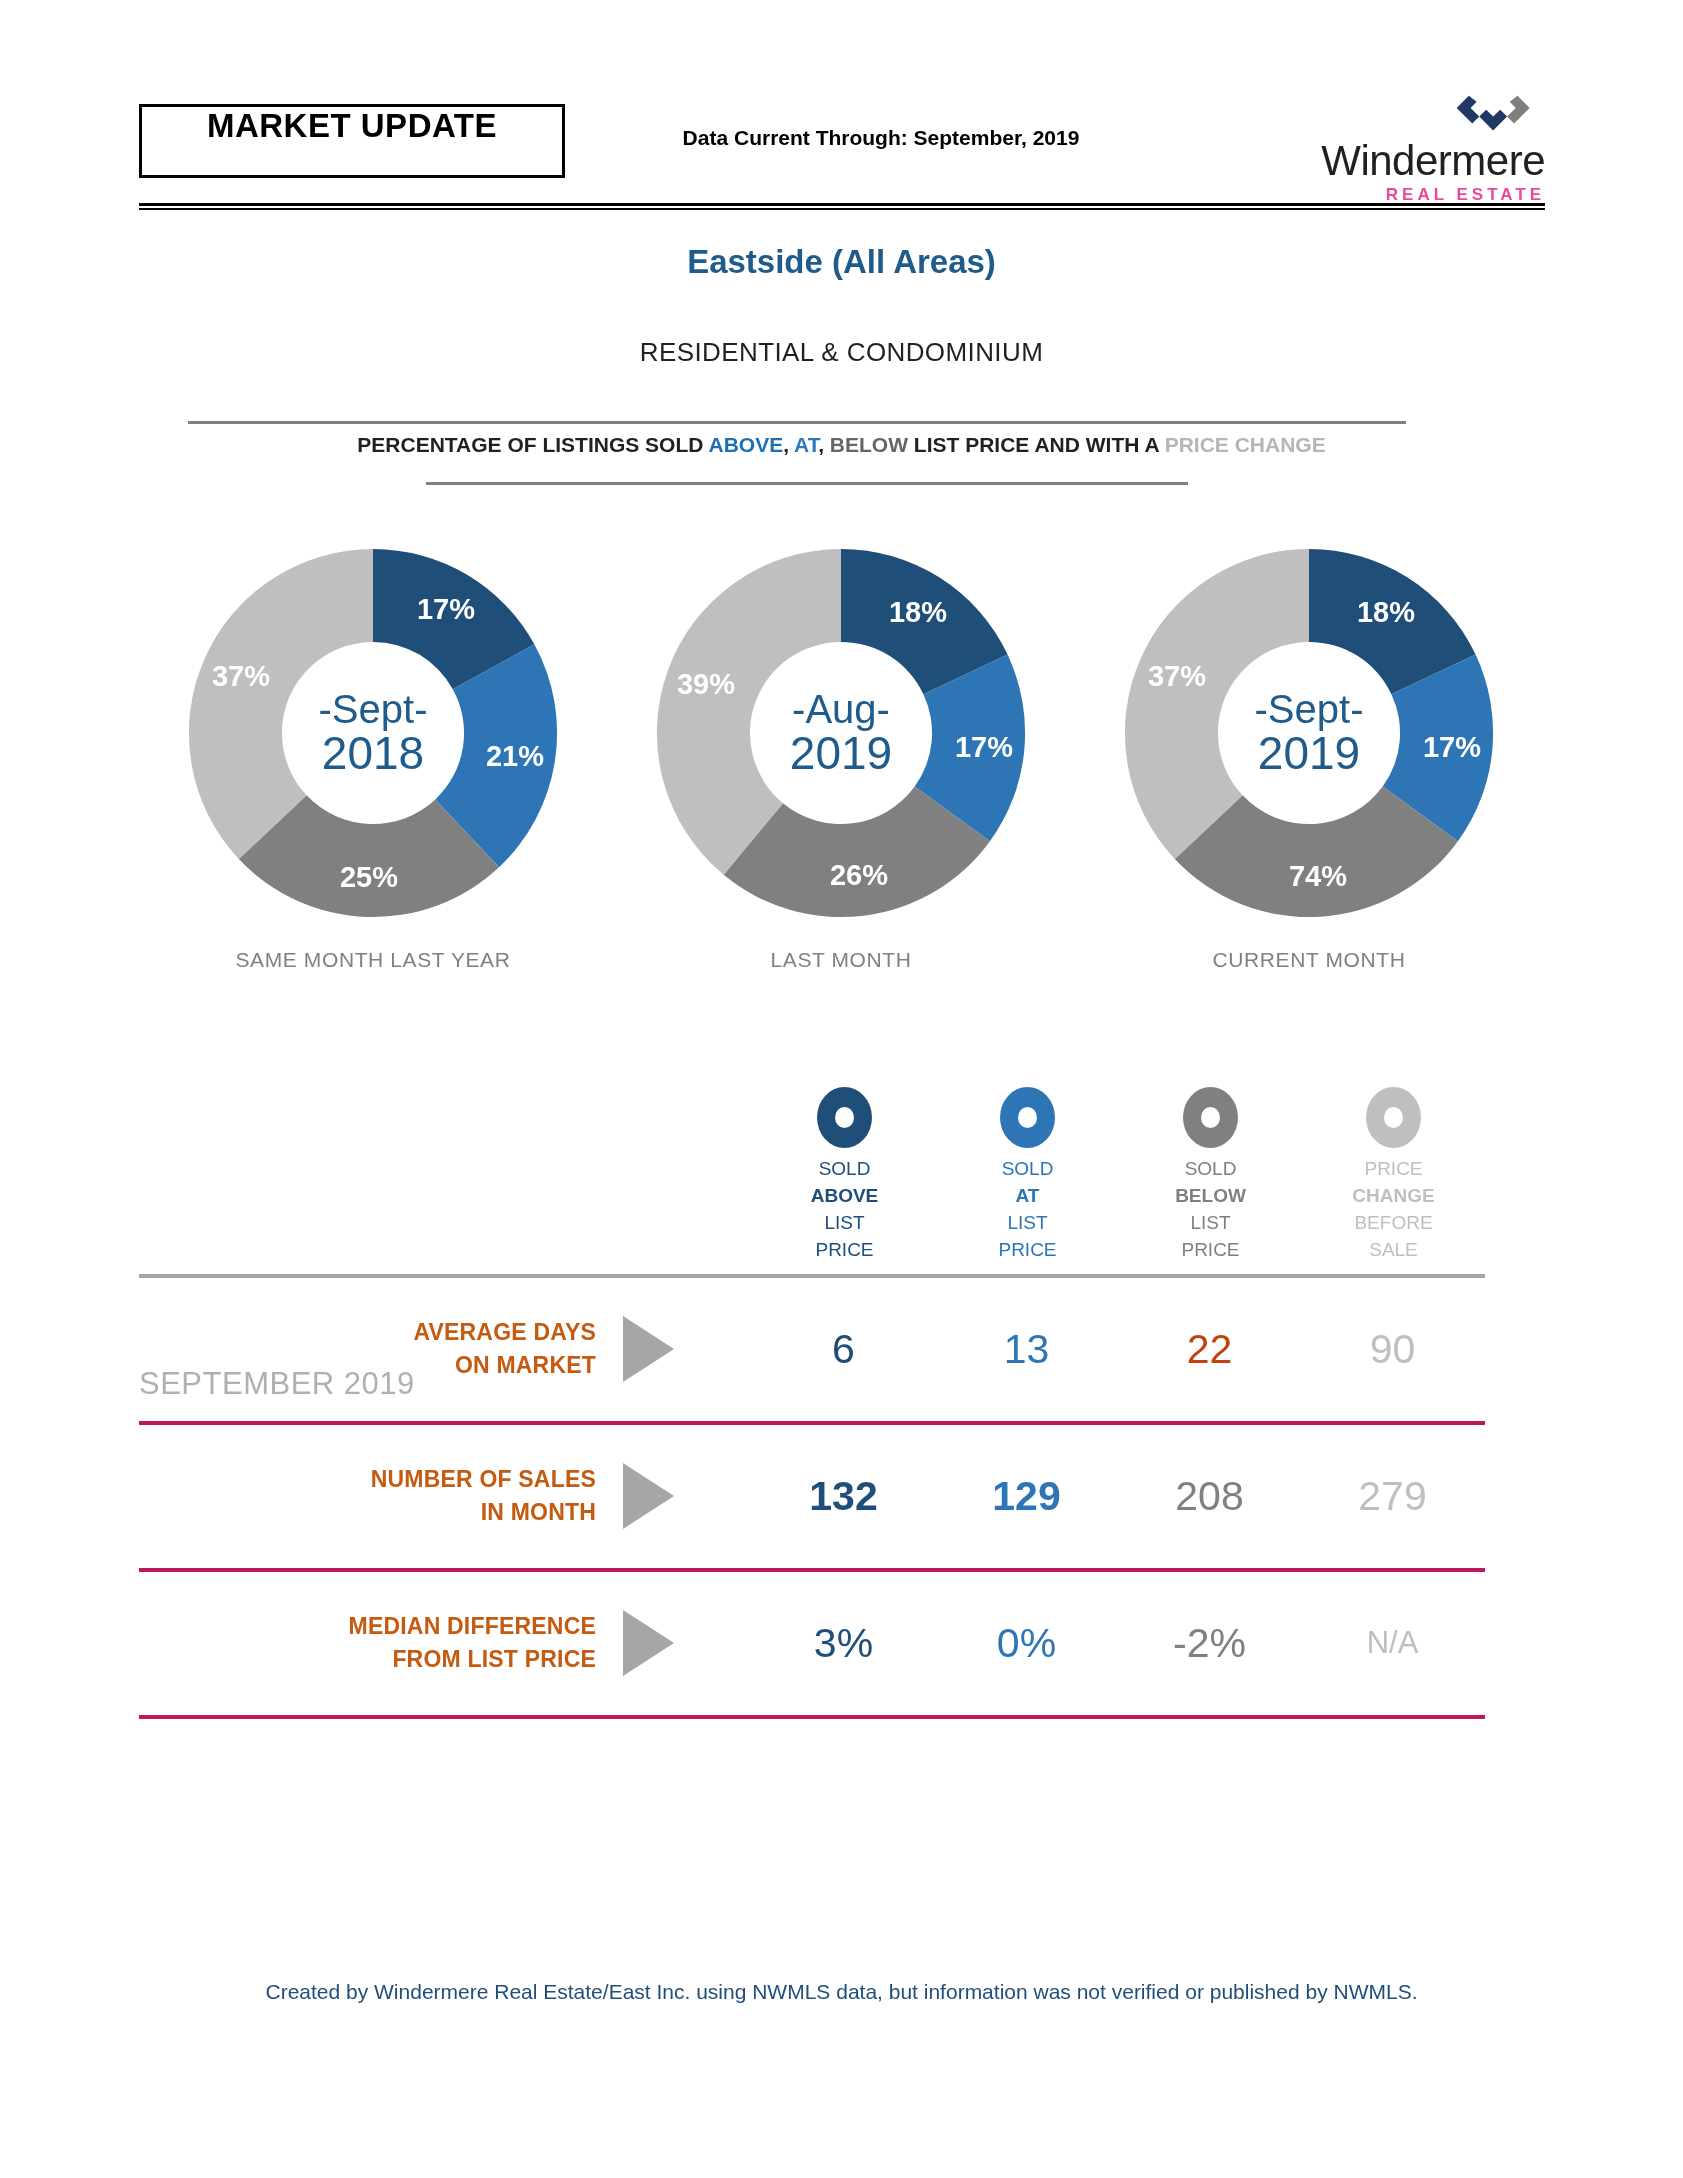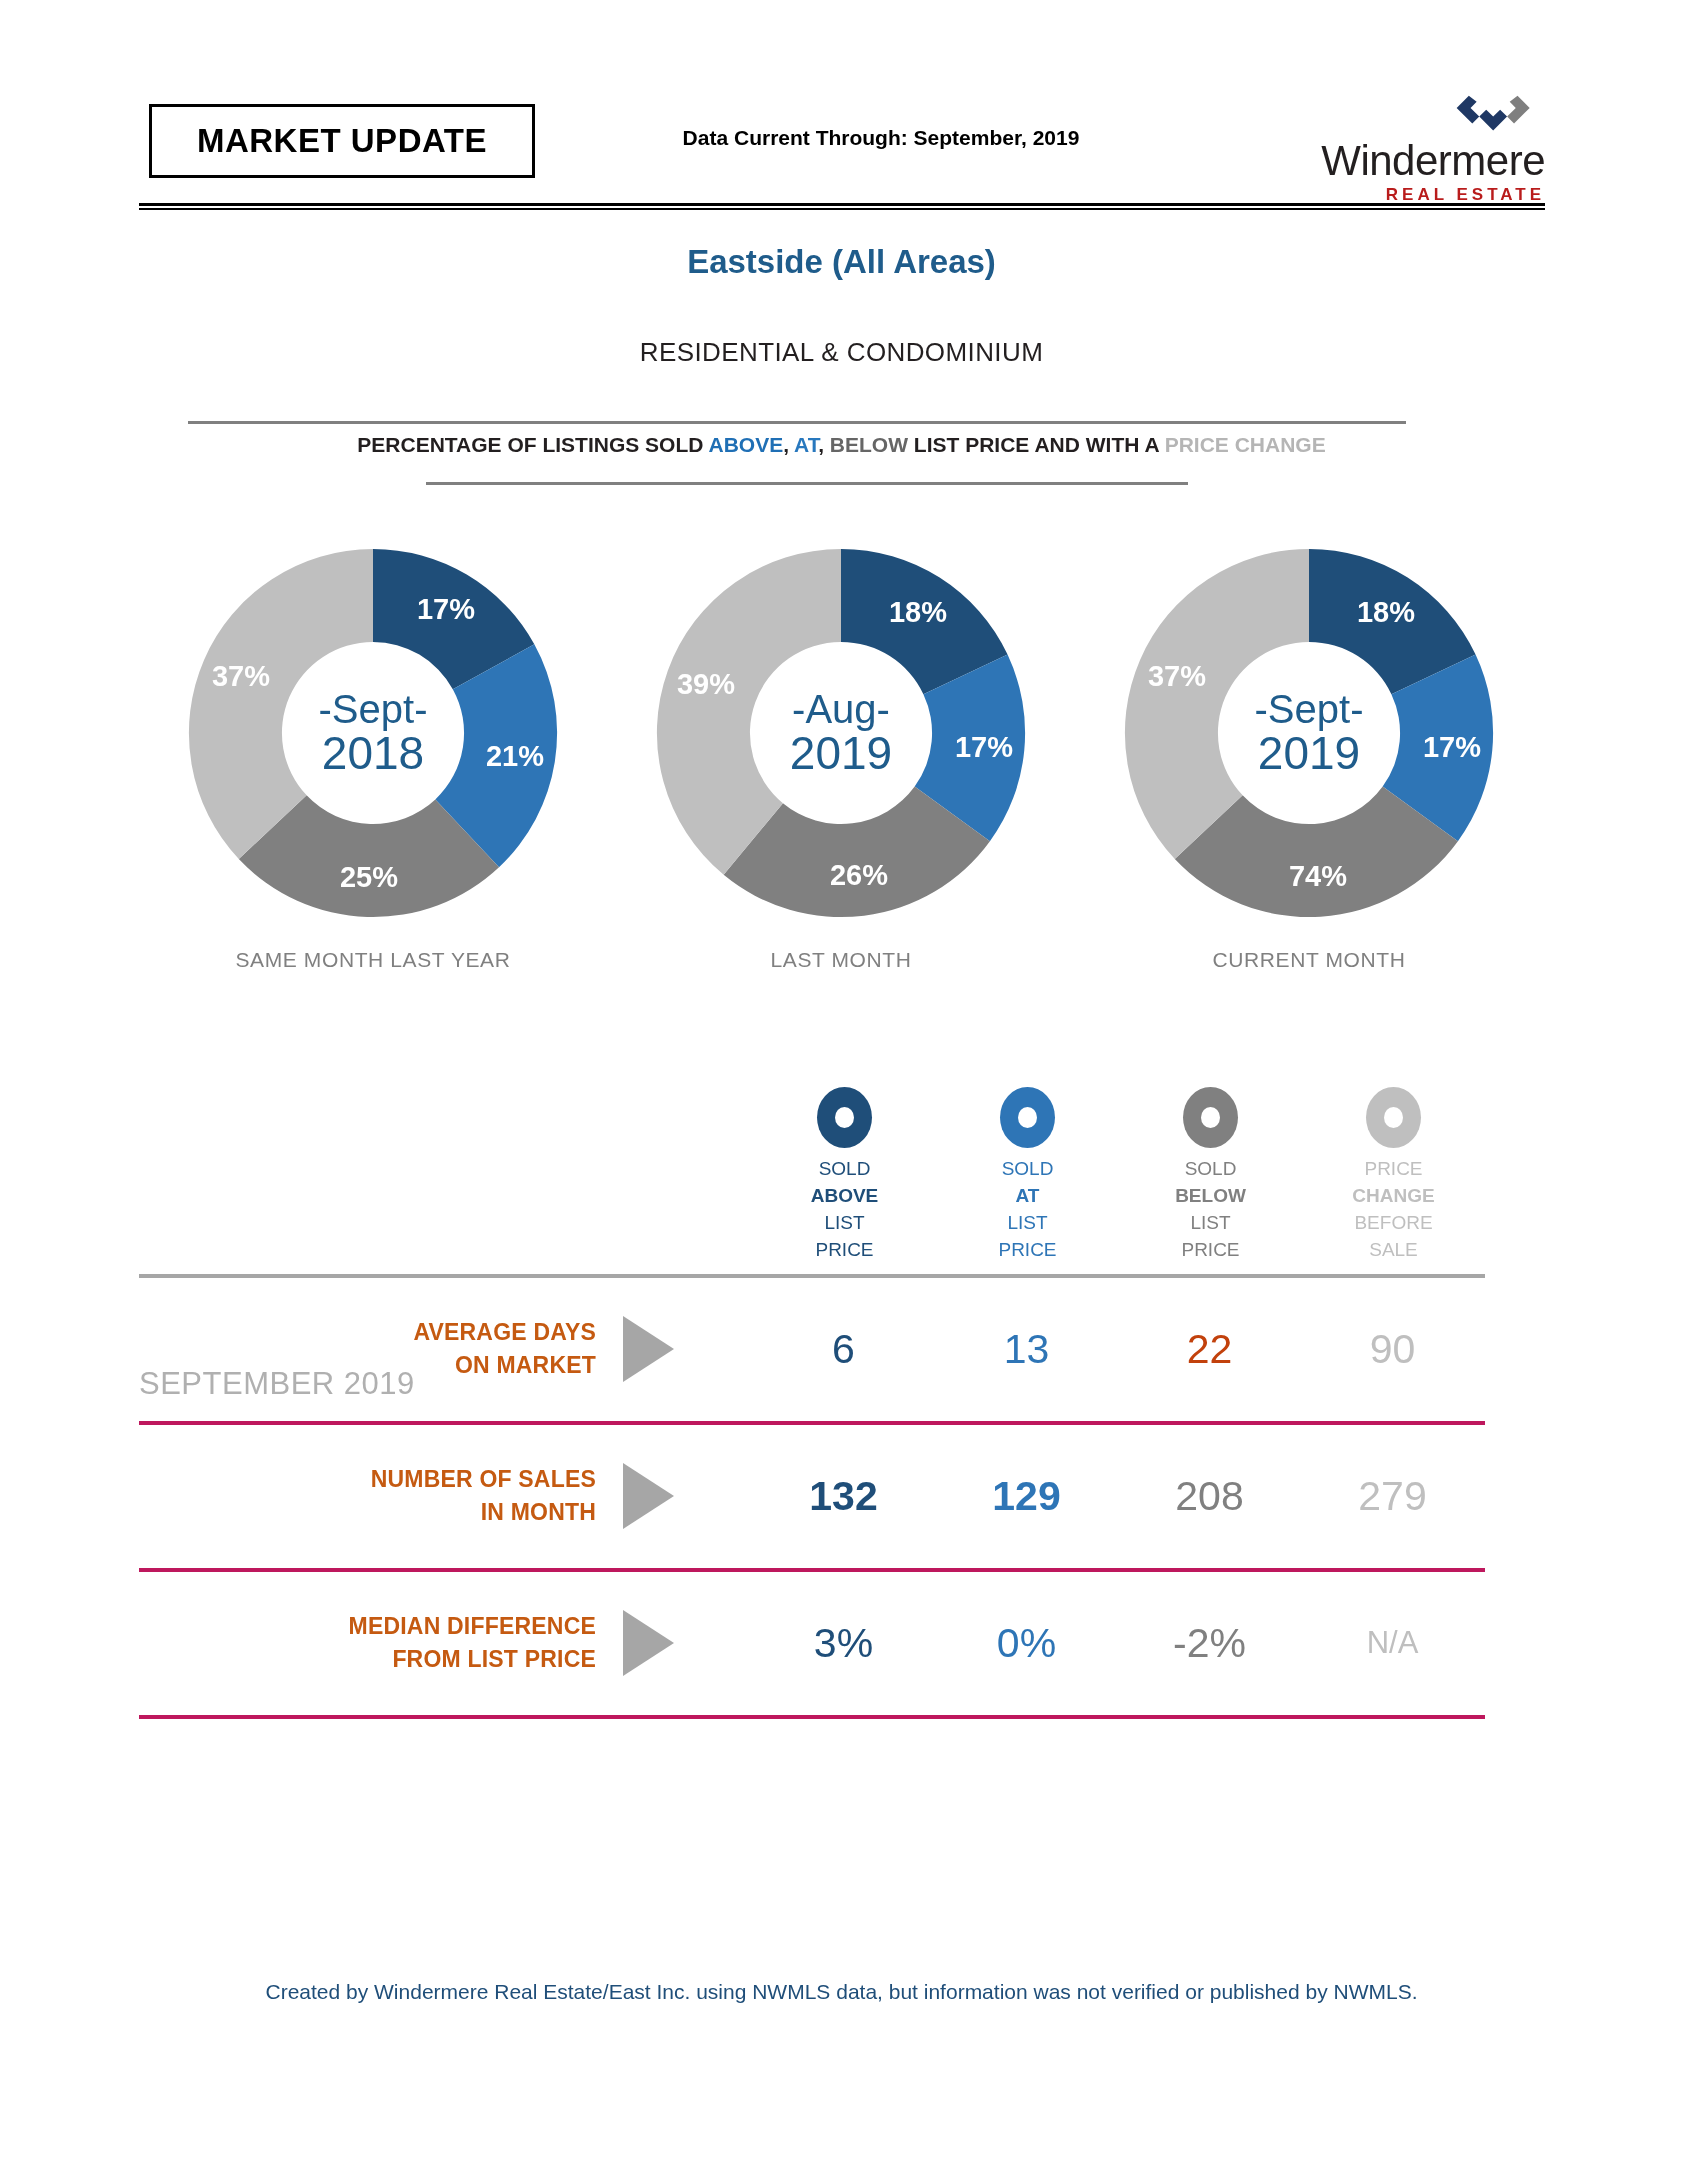--- a/index.html
+++ b/index.html
@@ -18,27 +18,27 @@
   }
 
   
   .header {
     position: absolute;
     left: 139px; top: 94px;
     width: 1406px; height: 114px;
   }
   .mu-box {
     position: absolute;
-    left: 10px; top: 10px;
-    width: 386px; height: 74px;
+    left: 0; top: 10px;
+    width: 426px; height: 74px;
     border-top: 3px solid #000;
     border-bottom: 3px solid #000;
     border-left: 3px solid #000;
     border-right: 3px solid #000;
-    display: flex; align-items: center; justify-content: center;
+    display: flex; align-items: flex-start; justify-content: center;
   }
   .mu-box .label {
     font-size: 33px;
     font-weight: 700;
     letter-spacing: 0.5px;
     color: #000;
   }
   .data-current {
     position: absolute;
     left: 465px; top: 32px;
@@ -61,21 +61,21 @@
     font-size: 42px;
     font-weight: 300;
     color: #231f20;
     letter-spacing: -0.5px;
     line-height: 1;
   }
   .logo-sub {
     font-size: 17px;
     font-weight: 700;
     letter-spacing: 4px;
-    color: #b91c1c;
+    color: #ec4899;
     margin-top: 3px;
   }
 
   .header-rule {
     position: absolute;
     left: 139px; top: 203px;
     width: 1406px;
     border-top: 3px solid #000;
     border-bottom: 2px solid #000;
     height: 7px;

